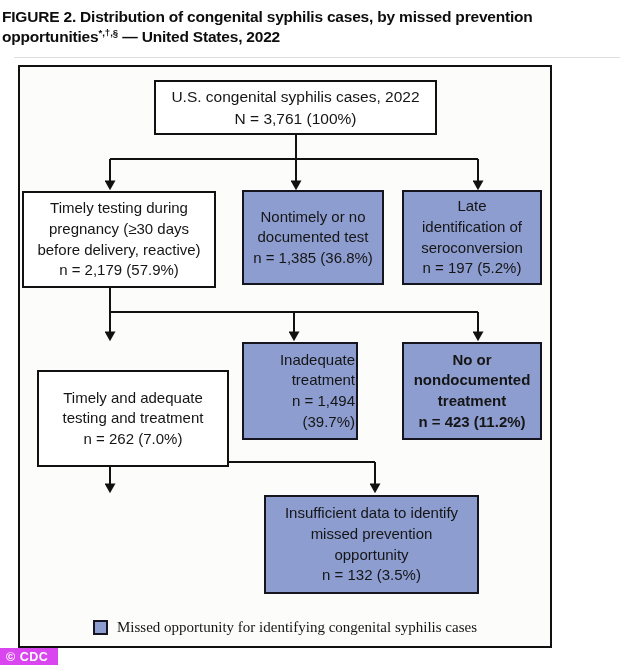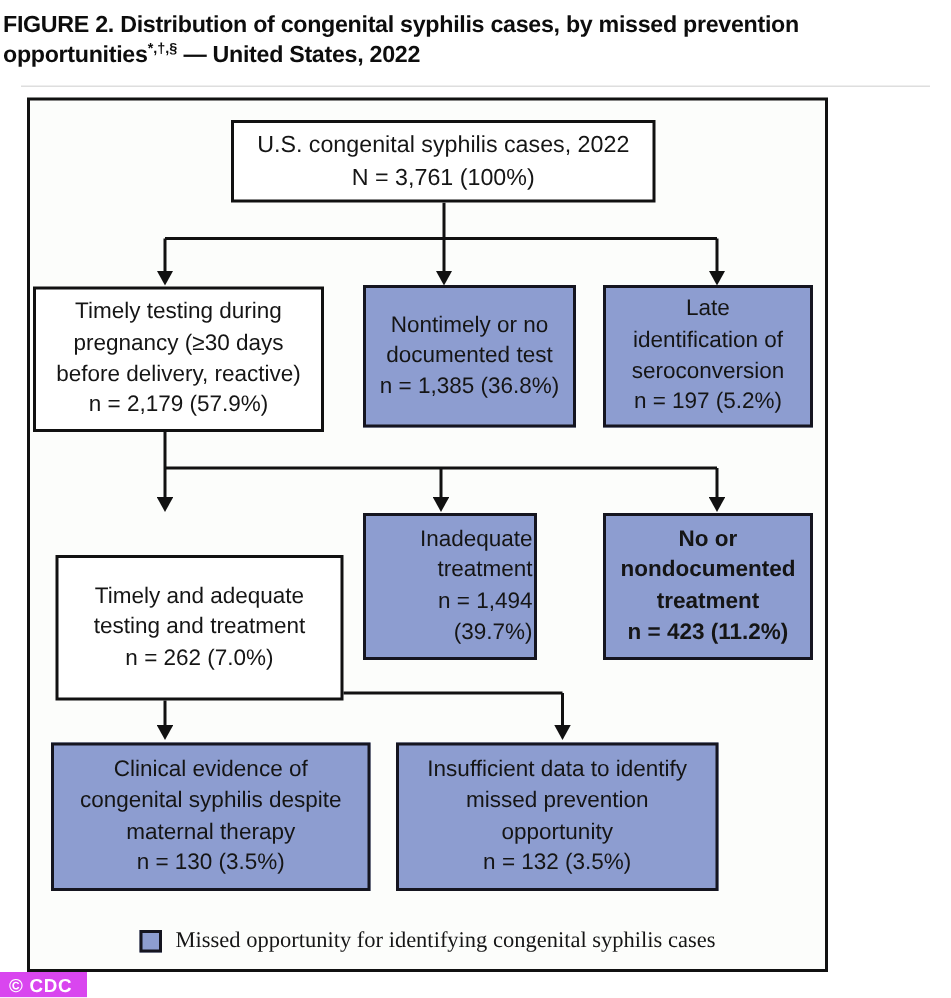--- a/index.html
+++ b/index.html
@@ -113,24 +113,20 @@
 testing and treatment
 n = 262 (7.0%)</div>
     <div class="node missed n-r3b">Inadequate
 treatment
 n = 1,494 (39.7%)</div>
     <div class="node missed n-r3c">No or
 nondocumented
 treatment
 n = 423 (11.2%)</div>
 
-    <div class="node missed n-r4a">Clinical evidence of
-congenital syphilis despite
-maternal therapy
-n = 130 (3.5%)</div>
     <div class="node missed n-r4b">Insufficient data to identify
 missed prevention
 opportunity
 n = 132 (3.5%)</div>
 
     <div class="legend">
       <span class="swatch"></span>
       <span>Missed opportunity for identifying congenital syphilis cases</span>
     </div>
 

